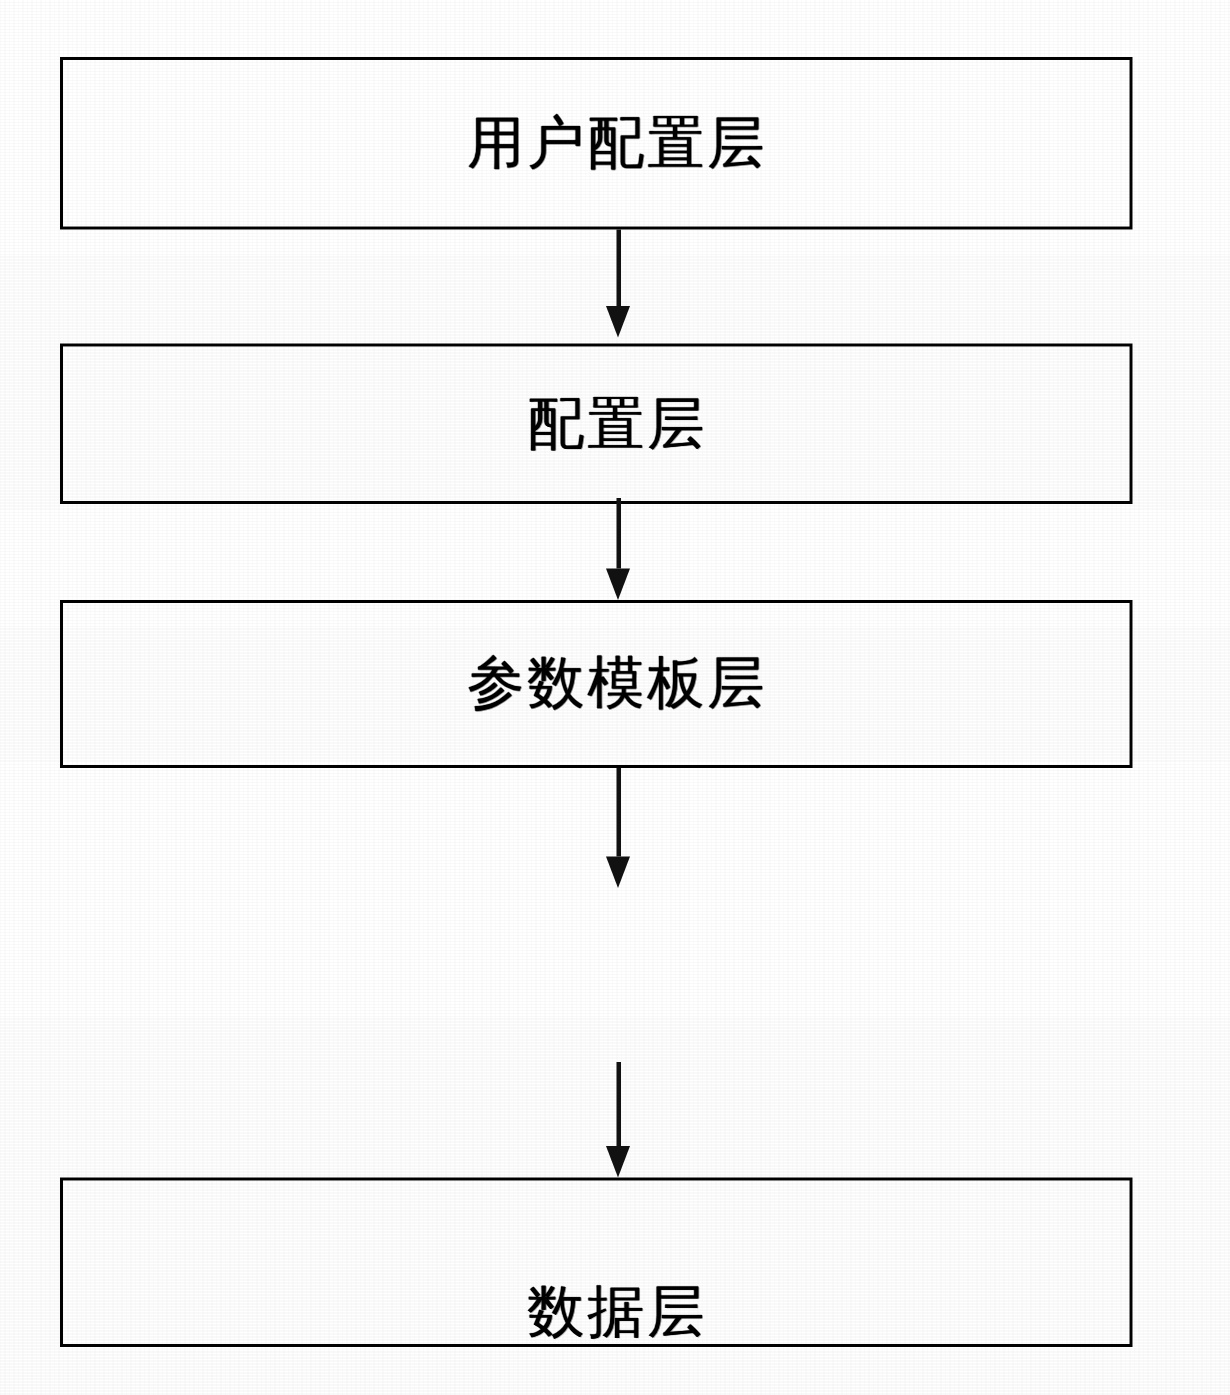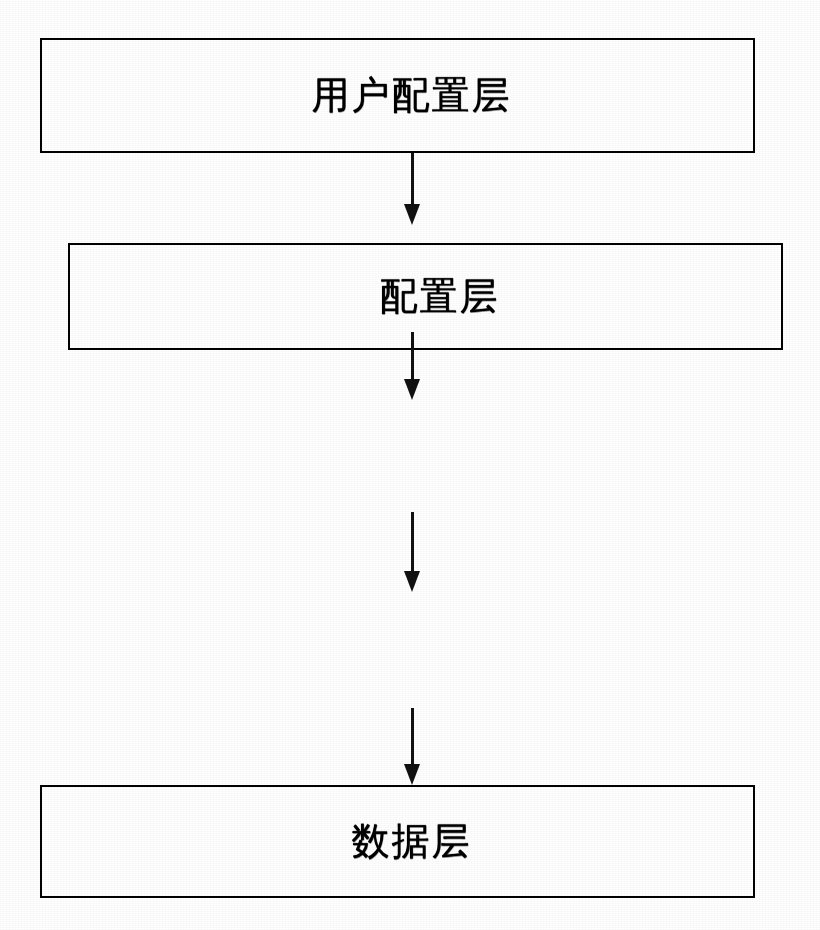--- a/index.html
+++ b/index.html
@@ -52,24 +52,24 @@
        0.6px 0 0 rgba(0,0,0,0.38),
       -0.6px 0 0 rgba(0,0,0,0.30),
        0 0.6px 0 rgba(0,0,0,0.34),
        0 -0.6px 0 rgba(0,0,0,0.22),
        0.9px 0.9px 0 rgba(0,0,0,0.18);
     filter: blur(0.32px) contrast(1.35);
   }
 
   
   #box-1 { top: 38px;  height: 115px; }
-  #box-2 { top: 243px; height: 107px; margin-left: 28px; }
+  #box-2 { top: 229px; height: 107px; }
   #box-3 { top: 400px; height: 112px; }
   #box-4 { top: 592px; height: 116px; }
-  #box-5 { top: 785px; height: 113px; }
+  #box-5 { top: 785px; height: 113px; align-items: flex-end; }
 
   
   .connector-arrow {
     position: absolute;
     left: 404px;          
     width: 17px;
   }
   .connector-arrow .stem {
     position: absolute;
     left: 7px;
@@ -141,20 +141,23 @@
 
   <div class="layer-box" id="box-2">
     <span class="layer-label">配置层</span>
   </div>
 
   <div class="connector-arrow" id="arrow-2">
     <div class="stem"></div>
     <div class="head"></div>
   </div>
 
+  <div class="layer-box" id="box-3">
+    <span class="layer-label">参数模板层</span>
+  </div>
 
   <div class="connector-arrow" id="arrow-3">
     <div class="stem"></div>
     <div class="head"></div>
   </div>
 
 
   <div class="connector-arrow" id="arrow-4">
     <div class="stem"></div>
     <div class="head"></div>

